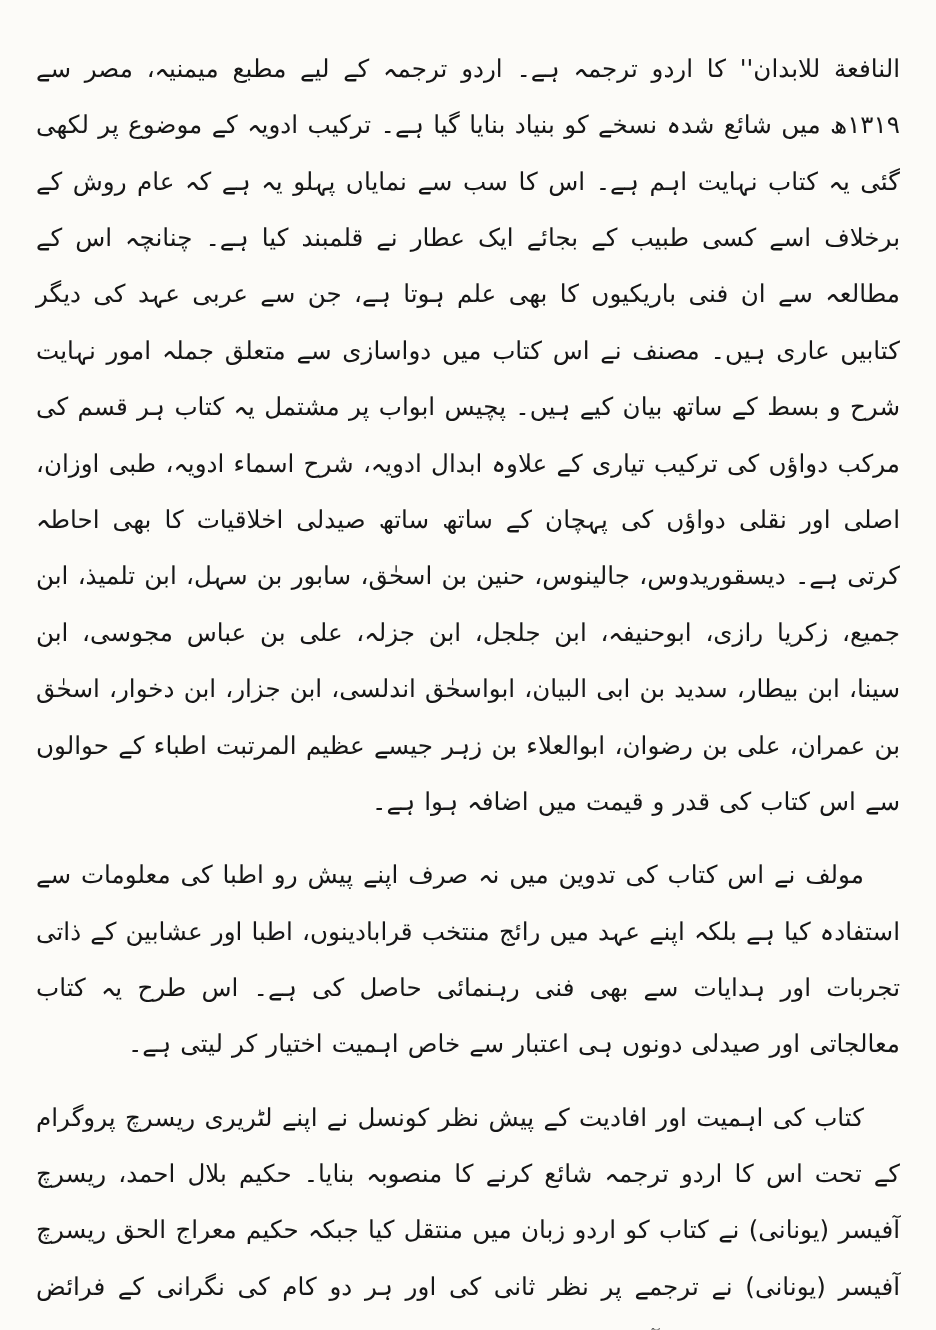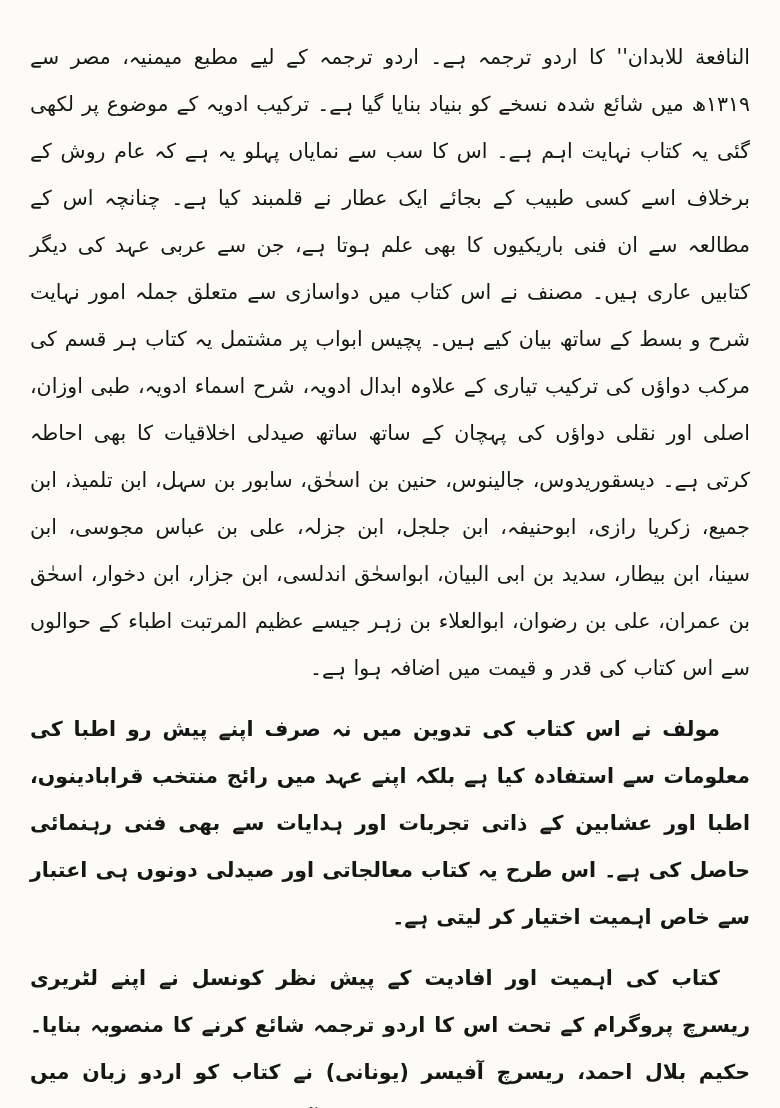--- a/index.html
+++ b/index.html
@@ -33,21 +33,20 @@
     text-align: justify;
     text-justify: inter-word;
     color: #161616;
     word-spacing: 1px;
   }
   p.para:last-child {
     margin-bottom: 0;
   }
   p.para.indent {
     text-indent: 30px;
-    font-weight: bold;
   }
 </style>
 </head>
 <body>
 
 <div class="page">
   <div class="text-block" dir="rtl">
     <p class="para">النافعة للابدان'' کا اردو ترجمہ ہے۔ اردو ترجمہ کے لیے مطبع میمنیہ، مصر سے ۱۳۱۹ھ میں شائع شدہ نسخے کو بنیاد بنایا گیا ہے۔ ترکیب ادویہ کے موضوع پر لکھی گئی یہ کتاب نہایت اہم ہے۔ اس کا سب سے نمایاں پہلو یہ ہے کہ عام روش کے برخلاف اسے کسی طبیب کے بجائے ایک عطار نے قلمبند کیا ہے۔ چنانچہ اس کے مطالعہ سے ان فنی باریکیوں کا بھی علم ہوتا ہے، جن سے عربی عہد کی دیگر کتابیں عاری ہیں۔ مصنف نے اس کتاب میں دواسازی سے متعلق جملہ امور نہایت شرح و بسط کے ساتھ بیان کیے ہیں۔ پچیس ابواب پر مشتمل یہ کتاب ہر قسم کی مرکب دواؤں کی ترکیب تیاری کے علاوہ ابدال ادویہ، شرح اسماء ادویہ، طبی اوزان، اصلی اور نقلی دواؤں کی پہچان کے ساتھ ساتھ صیدلی اخلاقیات کا بھی احاطہ کرتی ہے۔ دیسقوریدوس، جالینوس، حنین بن اسحٰق، سابور بن سہل، ابن تلمیذ، ابن جمیع، زکریا رازی، ابوحنیفہ، ابن جلجل، ابن جزلہ، علی بن عباس مجوسی، ابن سینا، ابن بیطار، سدید بن ابی البیان، ابواسحٰق اندلسی، ابن جزار، ابن دخوار، اسحٰق بن عمران، علی بن رضوان، ابوالعلاء بن زہر جیسے عظیم المرتبت اطباء کے حوالوں سے اس کتاب کی قدر و قیمت میں اضافہ ہوا ہے۔</p>
     <p class="para indent">مولف نے اس کتاب کی تدوین میں نہ صرف اپنے پیش رو اطبا کی معلومات سے استفادہ کیا ہے بلکہ اپنے عہد میں رائج منتخب قرابادینوں، اطبا اور عشابین کے ذاتی تجربات اور ہدایات سے بھی فنی رہنمائی حاصل کی ہے۔ اس طرح یہ کتاب معالجاتی اور صیدلی دونوں ہی اعتبار سے خاص اہمیت اختیار کر لیتی ہے۔</p>
     <p class="para indent">کتاب کی اہمیت اور افادیت کے پیش نظر کونسل نے اپنے لٹریری ریسرچ پروگرام کے تحت اس کا اردو ترجمہ شائع کرنے کا منصوبہ بنایا۔ حکیم بلال احمد، ریسرچ آفیسر (یونانی) نے کتاب کو اردو زبان میں منتقل کیا جبکہ حکیم معراج الحق ریسرچ آفیسر (یونانی) نے ترجمے پر نظر ثانی کی اور ہر دو کام کی نگرانی کے فرائض حکیم امان اللہ ریسرچ آفیسر (یونانی) نے انجام دیے۔</p>

